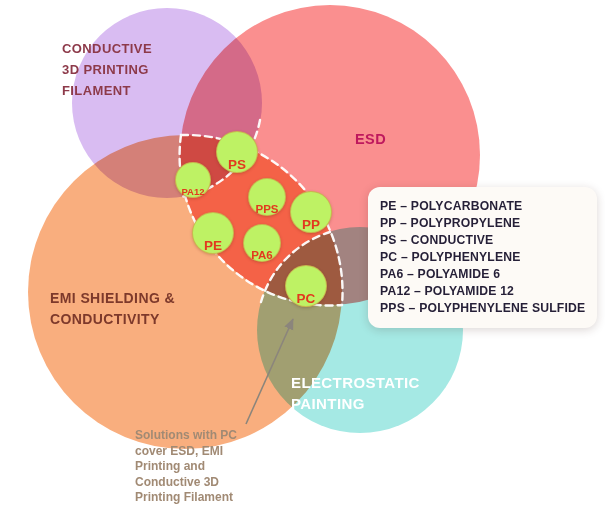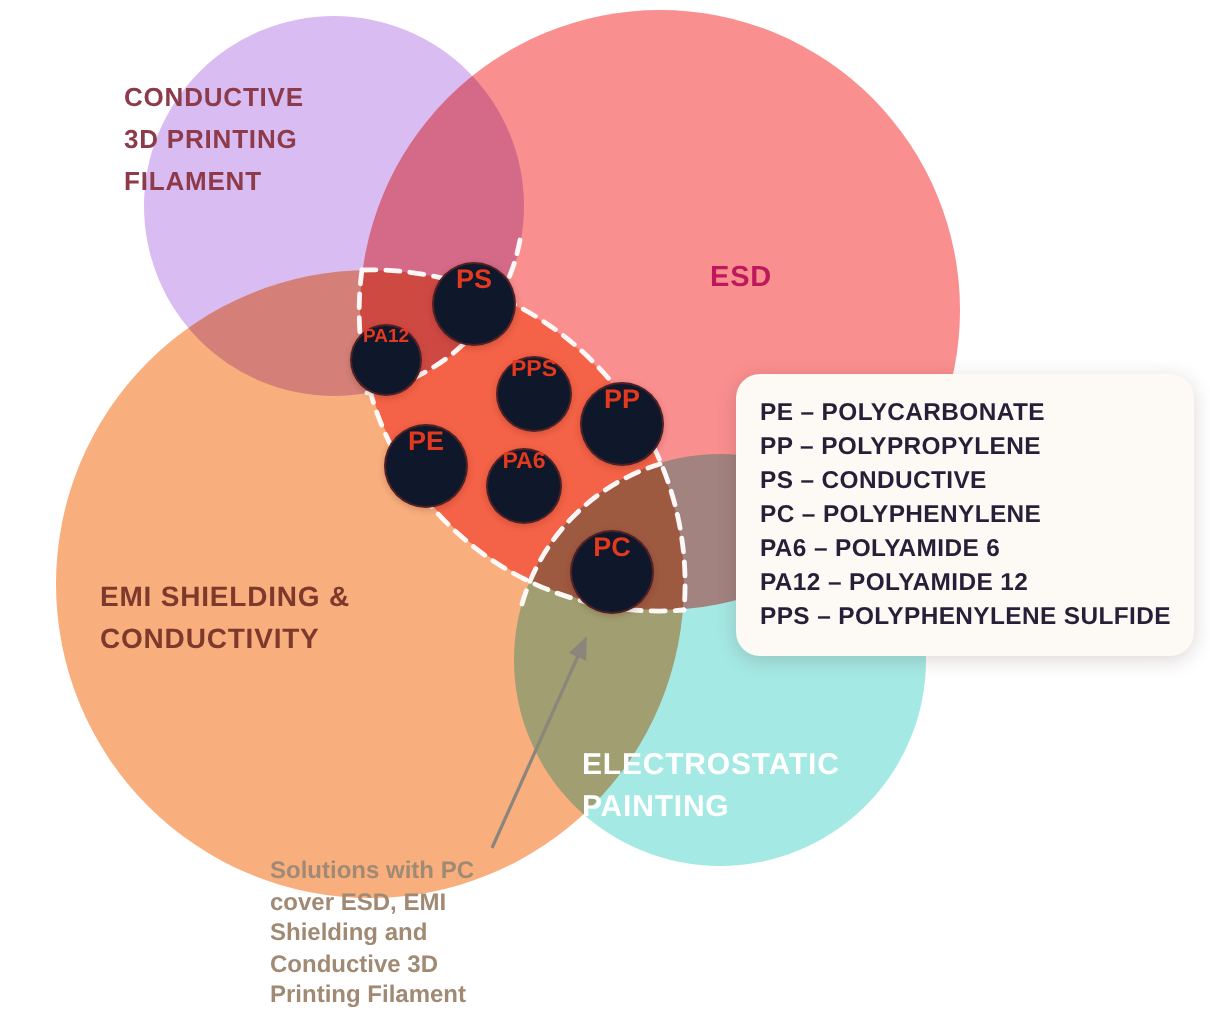--- a/index.html
+++ b/index.html
@@ -13,21 +13,21 @@
   .circle.cyan{left:257px;top:227px;width:206px;height:206px;background:#a5e9e4;}
 
   .overlay{position:absolute;left:0;top:0;pointer-events:none;}
 
   .set-label{position:absolute;font-weight:bold;letter-spacing:.4px;}
   .lbl-conductive{left:62px;top:38px;width:150px;font-size:13px;line-height:21px;color:#8d3a4a;}
   .lbl-esd{left:355px;top:131px;width:62px;font-size:14.5px;color:#be185d;}
   .lbl-emi{left:50px;top:288px;width:180px;font-size:14px;line-height:21px;color:#7d392b;}
   .lbl-electro{left:291px;top:372px;width:162px;font-size:15px;line-height:21px;color:#ffffff;}
 
-  .chip{position:absolute;border-radius:50%;background:#0f172a;display:flex;align-items:flex-start;justify-content:center;
+  .chip{position:absolute;border-radius:50%;background:#bef264;display:flex;align-items:flex-end;justify-content:center;
         color:#e2391f;font-weight:bold;box-shadow:0 1px 3px rgba(90,30,10,.25);border:1px solid rgba(226,57,31,.30);box-sizing:border-box;}
   .chip-ps  {left:216px;top:131px;width:42px;height:42px;font-size:13.5px;}
   .chip-pa12{left:175px;top:162px;width:36px;height:36px;font-size:9.5px;}
   .chip-pps {left:248px;top:178px;width:38px;height:38px;font-size:11.5px;}
   .chip-pp  {left:290px;top:191px;width:42px;height:42px;font-size:13.5px;}
   .chip-pe  {left:192px;top:212px;width:42px;height:42px;font-size:13.5px;}
   .chip-pa6 {left:243px;top:224px;width:38px;height:38px;font-size:11.5px;}
   .chip-pc  {left:285px;top:265px;width:42px;height:42px;font-size:13.5px;}
 
   .legend-card{position:absolute;left:368px;top:187px;width:229px;box-sizing:border-box;background:#fdfaf6;
@@ -107,18 +107,18 @@
     <div class="legend-item">PS – CONDUCTIVE</div>
     <div class="legend-item">PC – POLYPHENYLENE</div>
     <div class="legend-item">PA6 – POLYAMIDE 6</div>
     <div class="legend-item">PA12 – POLYAMIDE 12</div>
     <div class="legend-item">PPS – POLYPHENYLENE SULFIDE</div>
   </div>
 
   <div class="annotation">
     <div>Solutions with PC</div>
     <div>cover ESD, EMI</div>
-    <div>Shielding and</div>
+    <div>Printing and</div>
     <div>Conductive 3D</div>
     <div>Printing Filament</div>
   </div>
 
 </div>
 
 </body></html>

